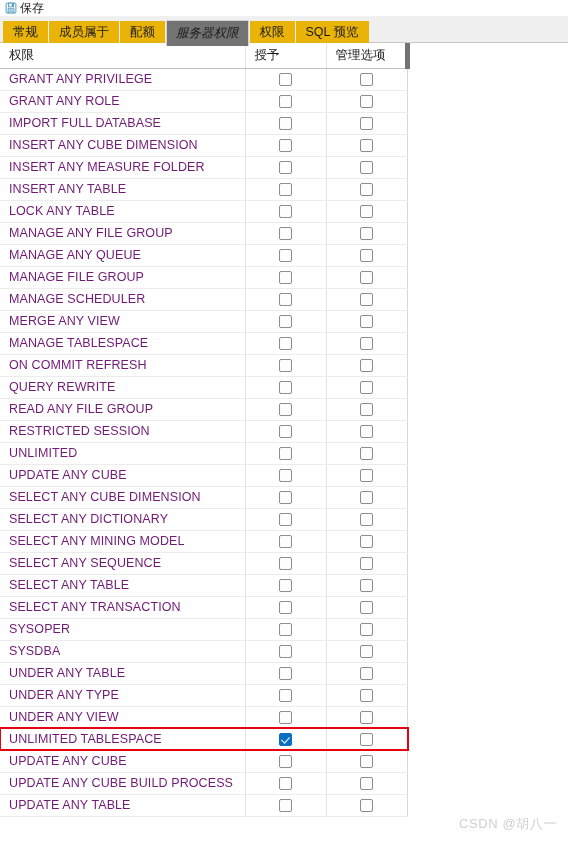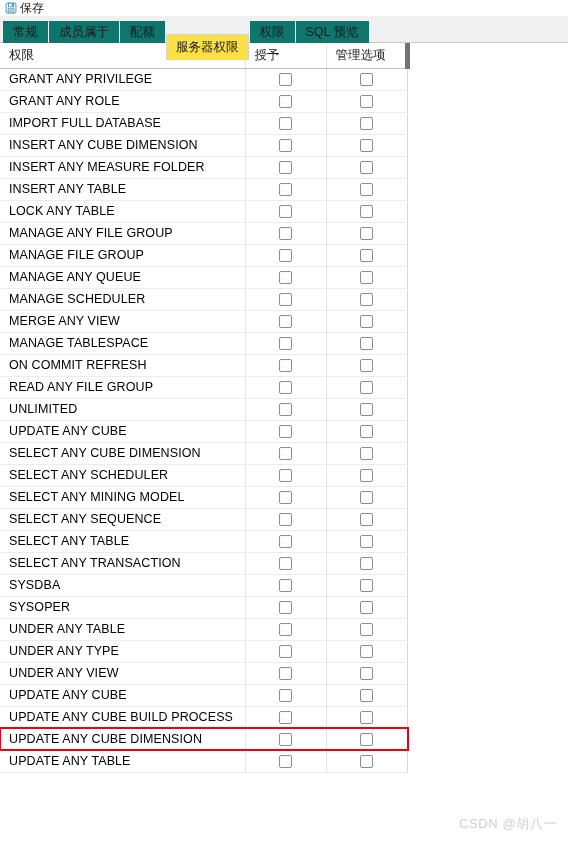--- a/index.html
+++ b/index.html
@@ -60,38 +60,39 @@
     padding-left: 3px;
     box-sizing: border-box;
   }
   .tab {
     height: 22px;
     line-height: 22px;
     padding: 0 10px;
     margin-right: 1px;
     font-size: 12.5px;
     color: #1b1b1b;
-    background: #0f766e;
+    background: #eab308;
     border: none;
     white-space: nowrap;
     cursor: default;
     user-select: none;
     position: relative;
     top: 1px;
   }
   .tab.active {
-    background: #fde047;
+    background: #737373;
     height: 25px;
     line-height: 25px;
-    top: 18px;
+    top: 4px;
     z-index: 2;
     border-left: 1px solid #d4d4d4;
     border-right: 1px solid #d4d4d4;
     border-top: 1px solid #d4d4d4;
     padding: 0 9px;
+    font-style: italic;
   }
 
   
   .grid-wrap {
     position: relative;
     width: 568px;
     height: 814px;
     background: #ffffff;
     overflow: hidden;
   }
@@ -126,21 +127,21 @@
     border-bottom: 1px solid #ececec;
     border-right: 1px solid #e3e3e3;
     padding: 0;
     box-sizing: border-box;
     vertical-align: middle;
     background: #ffffff;
   }
   table.grid tbody td.priv {
     padding-left: 9px;
     font-size: 12.5px;
-    color: #000000;
+    color: #701a75;
     white-space: nowrap;
     letter-spacing: 0.1px;
   }
   table.grid tbody td.cb {
     text-align: center;
   }
   table.grid tbody td.last { border-right: 1px solid #d8d8d8; }
 
   
   .cbox {
@@ -269,71 +270,81 @@
           <td class="priv">LOCK ANY TABLE</td>
           <td class="cb"><span class="cbox"></span></td>
           <td class="cb last"><span class="cbox"></span></td>
         </tr>
         <tr class="row">
           <td class="priv">MANAGE ANY FILE GROUP</td>
           <td class="cb"><span class="cbox"></span></td>
           <td class="cb last"><span class="cbox"></span></td>
         </tr>
         <tr class="row">
+          <td class="priv">MANAGE ANY QUEUE</td>
+          <td class="cb"><span class="cbox"></span></td>
+          <td class="cb last"><span class="cbox"></span></td>
+        </tr>
+        <tr class="row">
           <td class="priv">MANAGE FILE GROUP</td>
           <td class="cb"><span class="cbox"></span></td>
           <td class="cb last"><span class="cbox"></span></td>
         </tr>
         <tr class="row">
-          <td class="priv">MANAGE ANY QUEUE</td>
-          <td class="cb"><span class="cbox"></span></td>
-          <td class="cb last"><span class="cbox"></span></td>
-        </tr>
-        <tr class="row">
           <td class="priv">MANAGE SCHEDULER</td>
           <td class="cb"><span class="cbox"></span></td>
           <td class="cb last"><span class="cbox"></span></td>
         </tr>
         <tr class="row">
           <td class="priv">MERGE ANY VIEW</td>
           <td class="cb"><span class="cbox"></span></td>
           <td class="cb last"><span class="cbox"></span></td>
         </tr>
         <tr class="row">
           <td class="priv">MANAGE TABLESPACE</td>
           <td class="cb"><span class="cbox"></span></td>
           <td class="cb last"><span class="cbox"></span></td>
         </tr>
         <tr class="row">
           <td class="priv">ON COMMIT REFRESH</td>
           <td class="cb"><span class="cbox"></span></td>
           <td class="cb last"><span class="cbox"></span></td>
         </tr>
         <tr class="row">
+          <td class="priv">QUERY REWRITE</td>
+          <td class="cb"><span class="cbox"></span></td>
+          <td class="cb last"><span class="cbox"></span></td>
+        </tr>
+        <tr class="row">
           <td class="priv">READ ANY FILE GROUP</td>
           <td class="cb"><span class="cbox"></span></td>
           <td class="cb last"><span class="cbox"></span></td>
         </tr>
         <tr class="row">
+          <td class="priv">RESTRICTED SESSION</td>
+          <td class="cb"><span class="cbox"></span></td>
+          <td class="cb last"><span class="cbox"></span></td>
+        </tr>
+        <tr class="row">
           <td class="priv">UNLIMITED</td>
           <td class="cb"><span class="cbox"></span></td>
           <td class="cb last"><span class="cbox"></span></td>
         </tr>
         <tr class="row">
           <td class="priv">UPDATE ANY CUBE</td>
           <td class="cb"><span class="cbox"></span></td>
           <td class="cb last"><span class="cbox"></span></td>
         </tr>
         <tr class="row">
           <td class="priv">SELECT ANY CUBE DIMENSION</td>
           <td class="cb"><span class="cbox"></span></td>
           <td class="cb last"><span class="cbox"></span></td>
         </tr>
         <tr class="row">
-          <td class="priv">SELECT ANY SCHEDULER</td>
+          <td class="priv">SELECT ANY DICTIONARY</td>
           <td class="cb"><span class="cbox"></span></td>
           <td class="cb last"><span class="cbox"></span></td>
         </tr>
         <tr class="row">
           <td class="priv">SELECT ANY MINING MODEL</td>
           <td class="cb"><span class="cbox"></span></td>
           <td class="cb last"><span class="cbox"></span></td>
         </tr>
         <tr class="row">
           <td class="priv">SELECT ANY SEQUENCE</td>
@@ -344,56 +355,56 @@
           <td class="priv">SELECT ANY TABLE</td>
           <td class="cb"><span class="cbox"></span></td>
           <td class="cb last"><span class="cbox"></span></td>
         </tr>
         <tr class="row">
           <td class="priv">SELECT ANY TRANSACTION</td>
           <td class="cb"><span class="cbox"></span></td>
           <td class="cb last"><span class="cbox"></span></td>
         </tr>
         <tr class="row">
+          <td class="priv">SYSOPER</td>
+          <td class="cb"><span class="cbox"></span></td>
+          <td class="cb last"><span class="cbox"></span></td>
+        </tr>
+        <tr class="row">
           <td class="priv">SYSDBA</td>
           <td class="cb"><span class="cbox"></span></td>
           <td class="cb last"><span class="cbox"></span></td>
         </tr>
         <tr class="row">
-          <td class="priv">SYSOPER</td>
-          <td class="cb"><span class="cbox"></span></td>
-          <td class="cb last"><span class="cbox"></span></td>
-        </tr>
-        <tr class="row">
           <td class="priv">UNDER ANY TABLE</td>
           <td class="cb"><span class="cbox"></span></td>
           <td class="cb last"><span class="cbox"></span></td>
         </tr>
         <tr class="row">
           <td class="priv">UNDER ANY TYPE</td>
           <td class="cb"><span class="cbox"></span></td>
           <td class="cb last"><span class="cbox"></span></td>
         </tr>
         <tr class="row">
           <td class="priv">UNDER ANY VIEW</td>
           <td class="cb"><span class="cbox"></span></td>
           <td class="cb last"><span class="cbox"></span></td>
         </tr>
         <tr class="row">
+          <td class="priv">UNLIMITED TABLESPACE</td>
+          <td class="cb"><span class="cbox checked"></span></td>
+          <td class="cb last"><span class="cbox"></span></td>
+        </tr>
+        <tr class="row">
           <td class="priv">UPDATE ANY CUBE</td>
           <td class="cb"><span class="cbox"></span></td>
           <td class="cb last"><span class="cbox"></span></td>
         </tr>
         <tr class="row">
           <td class="priv">UPDATE ANY CUBE BUILD PROCESS</td>
-          <td class="cb"><span class="cbox"></span></td>
-          <td class="cb last"><span class="cbox"></span></td>
-        </tr>
-        <tr class="row">
-          <td class="priv">UPDATE ANY CUBE DIMENSION</td>
           <td class="cb"><span class="cbox"></span></td>
           <td class="cb last"><span class="cbox"></span></td>
         </tr>
         <tr class="row">
           <td class="priv">UPDATE ANY TABLE</td>
           <td class="cb"><span class="cbox"></span></td>
           <td class="cb last"><span class="cbox"></span></td>
         </tr>
       </tbody>
   </table>

